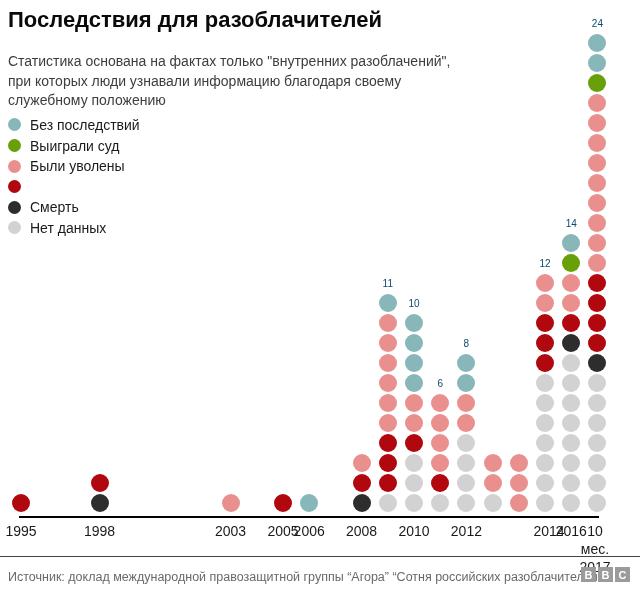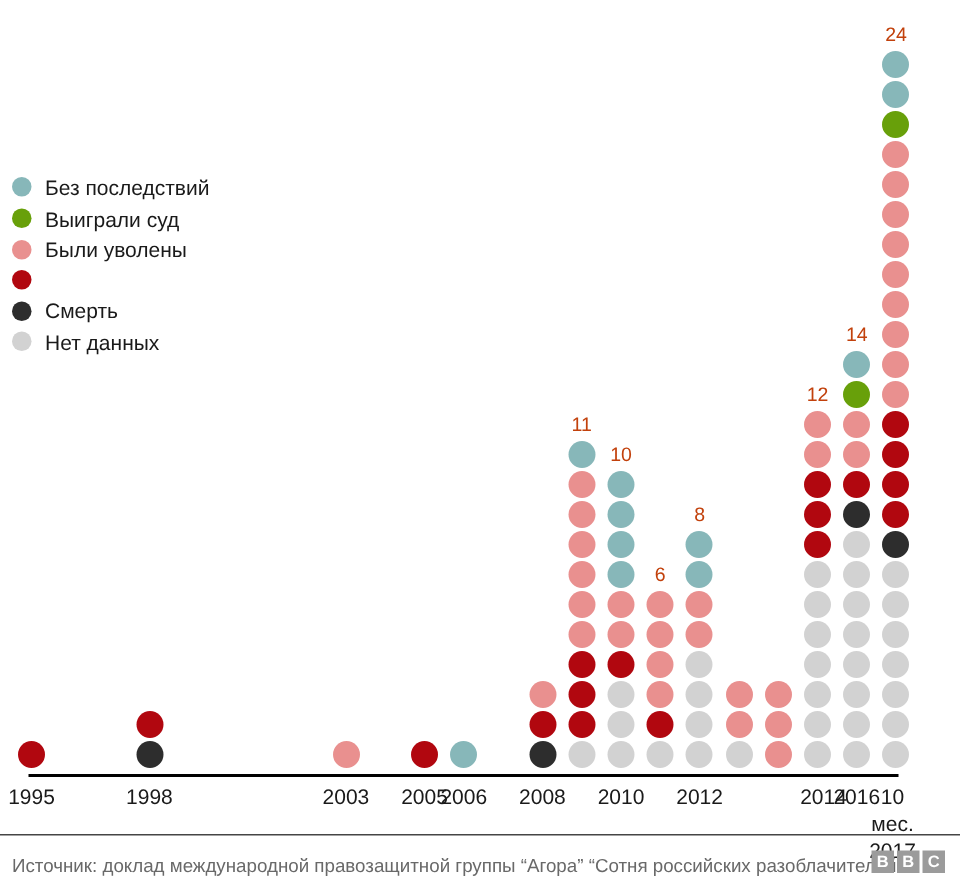--- a/index.html
+++ b/index.html
@@ -20,36 +20,40 @@
   .legend-label{margin-left:9px;font-size:14px;color:#1a1a1a;white-space:nowrap;}
   #chart{position:absolute;left:0;top:0;width:640px;height:597px;}
   .dot{position:absolute;width:18px;height:18px;border-radius:50%;}
   .axis-line{position:absolute;left:19px;top:516px;width:580px;height:1.5px;background:#000;}
   .axis-label{
     position:absolute;transform:translateX(-50%);
     font-size:14px;line-height:18px;color:#1a1a1a;text-align:center;white-space:pre-line;
   }
   .count-label{
     position:absolute;transform:translate(-50%,-50%);
-    font-size:13px;color:#c2410c;white-space:nowrap;
+    font-size:10px;color:#0c4a6e;white-space:nowrap;
   }
   .footer-sep{position:absolute;left:0;top:556px;width:640px;height:1px;background:#454545;}
   .footer-text{
     position:absolute;left:8px;top:570px;font-size:12.5px;color:#696969;white-space:nowrap;
   }
   .bbc{position:absolute;left:581px;top:567px;display:flex;gap:2px;}
   .blk{
     width:15px;height:15px;background:#9b9b9b;color:#fff;
     font-size:11px;font-weight:700;display:flex;align-items:center;justify-content:center;
   }
 </style>
 </head>
 <body>
 
 <div class="page">
+  <h1 class="title">Последствия для разоблачителей</h1>
+  <p class="subtitle">Статистика основана на фактах только "внутренних разоблачений",
+при которых люди узнавали информацию благодаря своему
+служебному положению</p>
 
   <div id="legend">
       <div class="legend-item" style="top: 114.7px;">
         <span class="legend-dot" style="background: rgb(135, 183, 185);"></span>
         <span class="legend-label">Без последствий</span>
       </div>
       <div class="legend-item" style="top: 135.3px;">
         <span class="legend-dot" style="background: rgb(104, 160, 10);"></span>
         <span class="legend-label">Выиграли суд</span>
       </div>

